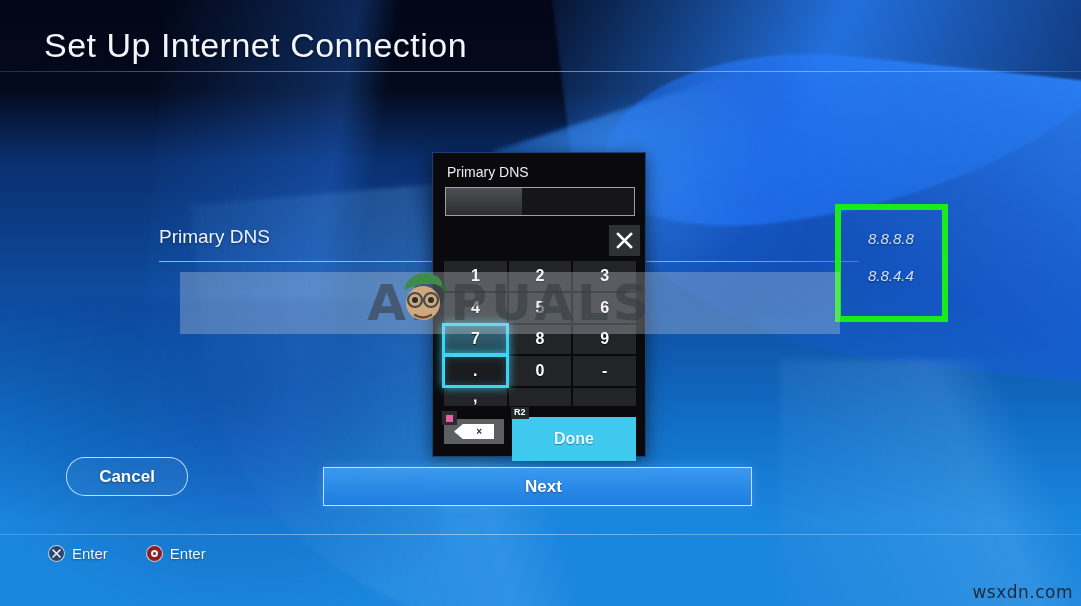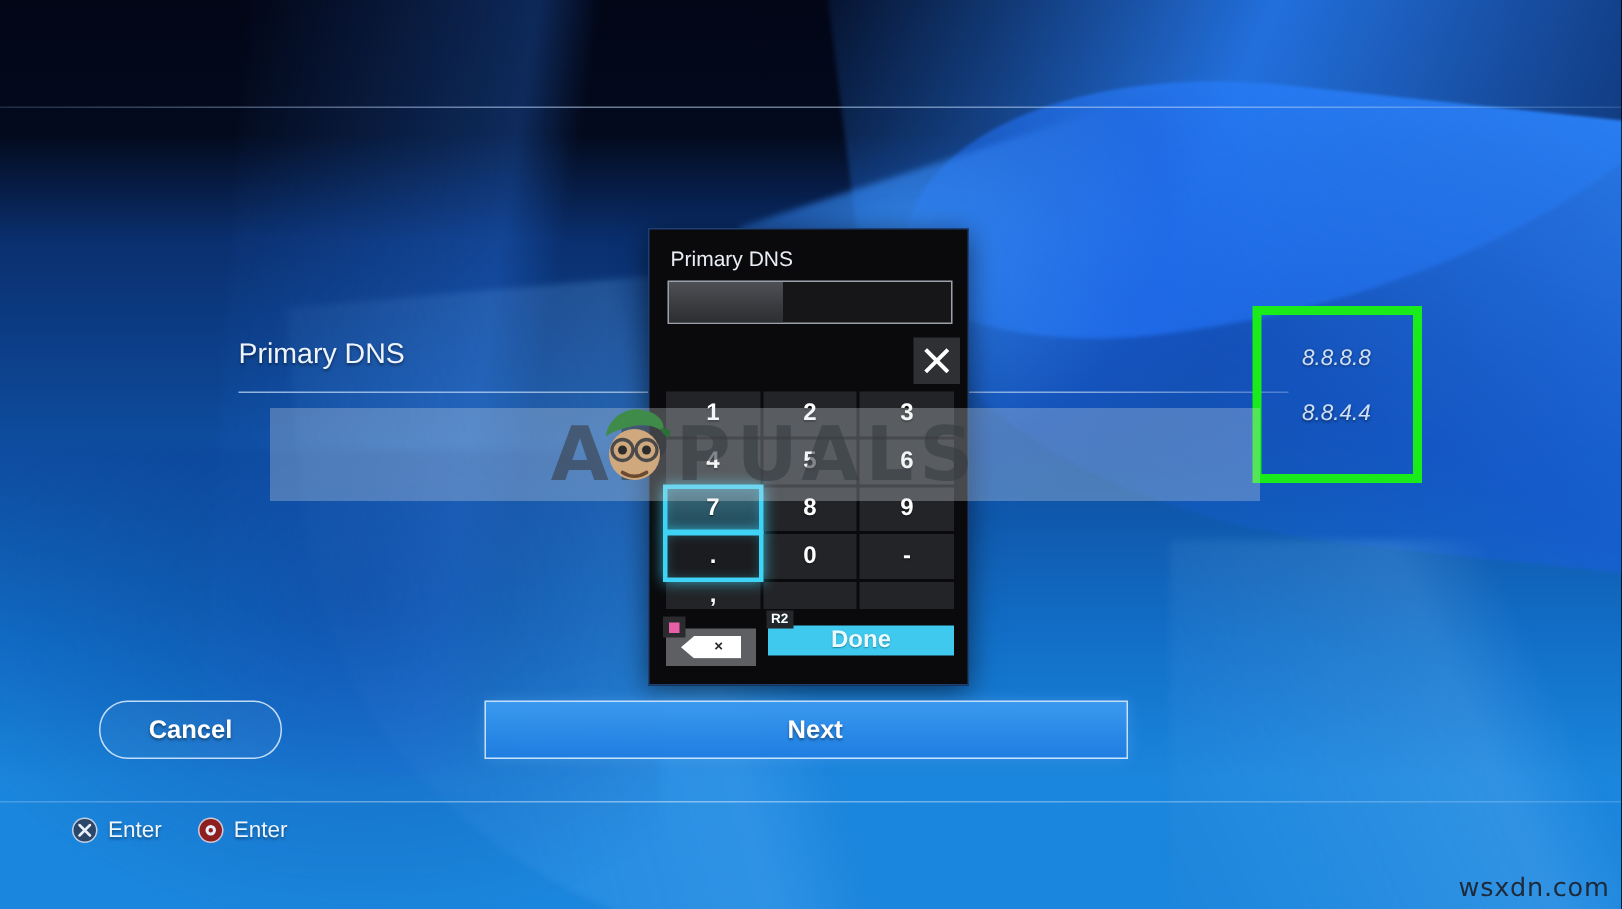--- a/index.html
+++ b/index.html
@@ -174,21 +174,21 @@
   }
   .sq-glyph { width:7px; height:7px; background:#e85fa8; }
   #backspace-glyph {
     width:40px; height:15px; background:#ffffff;
     clip-path:polygon(22% 0%, 100% 0%, 100% 100%, 22% 100%, 0% 50%);
     display:flex; align-items:center; justify-content:flex-end;
   }
   #backspace-glyph span { font-size:10px; color:#2b2c30; font-weight:700; margin-right:12px; line-height:1; }
 
   #keypad-done {
-    position:absolute; left:68px; top:6px; width:124px; height:20px;
+    position:absolute; left:68px; top:6px; width:124px; height:44px;
     background:#3fc9ef;
     display:flex; align-items:center; justify-content:center;
     font-size:16px; font-weight:700; color:#e9fbff;
     text-shadow:0 1px 1px rgba(0,60,80,.5);
   }
   #keypad-done-badge {
     position:absolute; left:-1px; top:-10px;
     background:#25272b; color:#ffffff;
     font-size:9px; font-weight:700; padding:1px 3px; line-height:1.1;
   }
@@ -212,39 +212,39 @@
 
   
   .action-btn {
     position:absolute; height:39px;
     display:flex; align-items:center; justify-content:center;
     font-size:17px; font-weight:700; color:#ffffff;
     border:1px solid rgba(225,238,255,.85);
     text-shadow:0 1px 2px rgba(0,0,0,.4);
   }
   #btn-cancel {
-    left:66px; top:467px; width:122px;
+    left:66px; top:457px; width:122px;
     background:rgba(255,255,255,.04);
     border-radius:19px;
   }
   #btn-next {
     left:323px; top:467px; width:429px;
     background:linear-gradient(180deg, rgba(60,155,240,.95) 0%, rgba(30,125,225,.95) 100%);
     box-shadow:0 0 10px rgba(120,190,255,.30);
     padding-left:12px;
   }
 
   
   #status-rule {
     position:absolute; left:0; top:534px; width:1081px; height:1px;
     background:linear-gradient(90deg, rgba(200,225,255,.25) 0%, rgba(210,232,255,.55) 40%, rgba(200,225,255,.20) 100%);
   }
   #status-bar {
     position:absolute; left:48px; top:545px;
-    display:flex; align-items:center; gap:24px;
+    display:flex; align-items:center; gap:38px;
   }
   .status-item { display:flex; align-items:center; gap:7px; }
   .status-label { font-size:15px; color:#eef5ff; text-shadow:0 1px 2px rgba(0,0,0,.4); }
   .pad-circle {
     width:17px; height:17px; border-radius:50%;
     display:flex; align-items:center; justify-content:center;
     border:1px solid rgba(230,240,255,.8);
   }
   #pad-cross  { background:#2b4668; }
   #pad-circle { background:#8e1f20; }
@@ -264,20 +264,21 @@
 
   <div class="swoosh sw-a"></div>
   <div class="swoosh sw-b"></div>
   <div class="swoosh sw-c"></div>
   <div class="swoosh sw-d"></div>
   <div class="swoosh sw-e"></div>
   <div class="swoosh sw-f"></div>
   <div class="swoosh sw-g"></div>
 
   <div id="header">
+    <div id="page-title">Set Up Internet Connection</div>
     <div id="header-rule"></div>
   </div>
 
   <div class="dns-row" id="dns-row-primary">
     <div class="dns-label">Primary DNS</div>
     <div class="dns-rule"></div>
   </div>
 
   <div class="dns-value" id="dns-value-primary">8.8.8.8</div>
   <div class="dns-value" id="dns-value-secondary">8.8.4.4</div>

